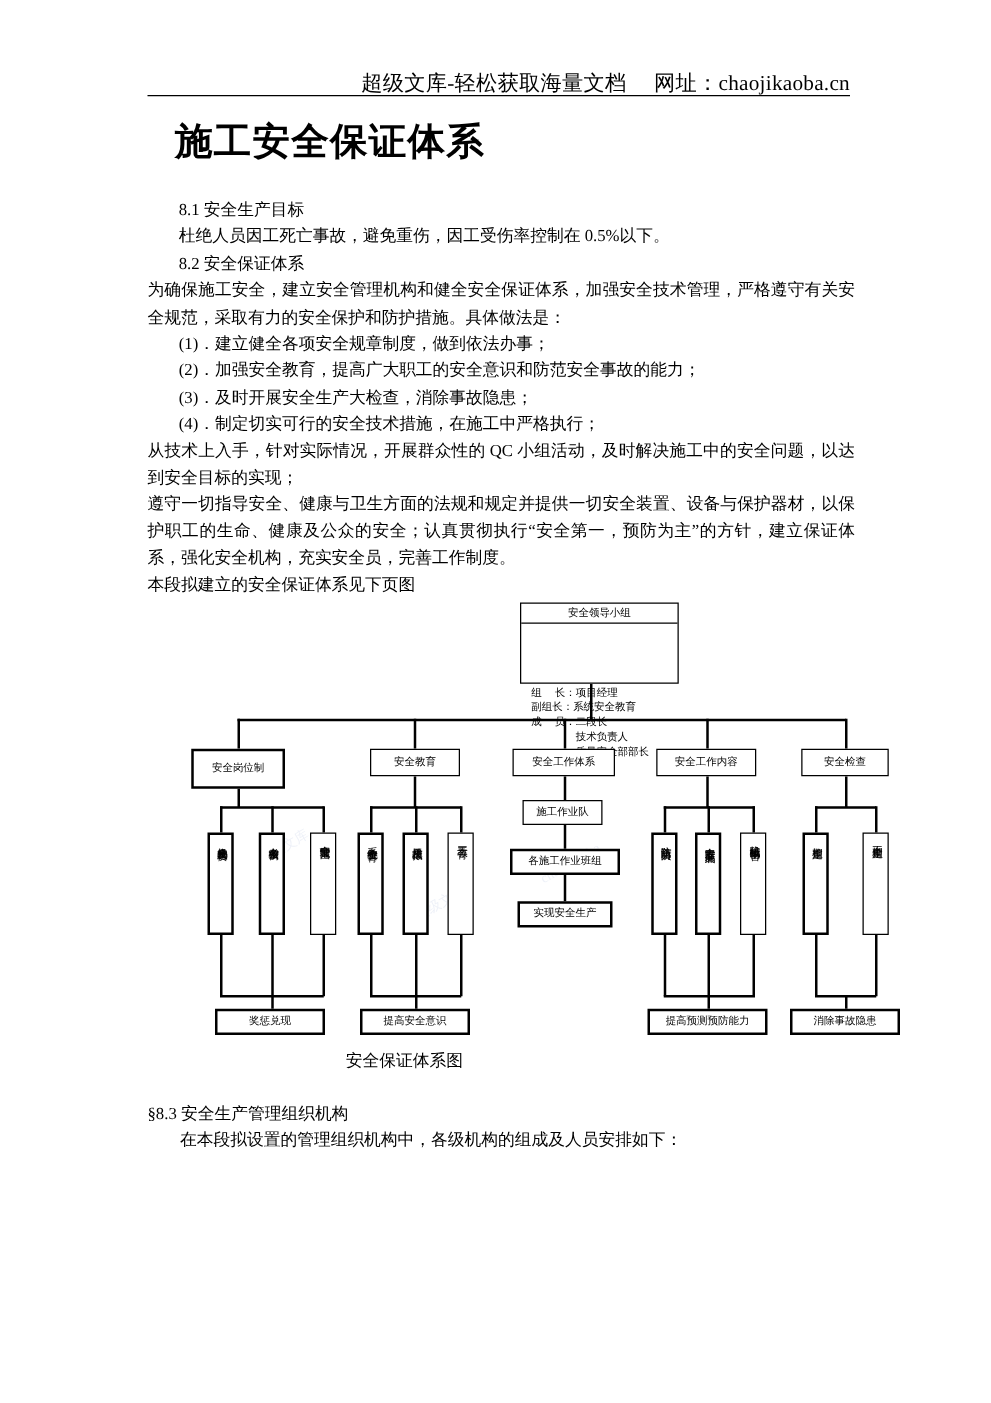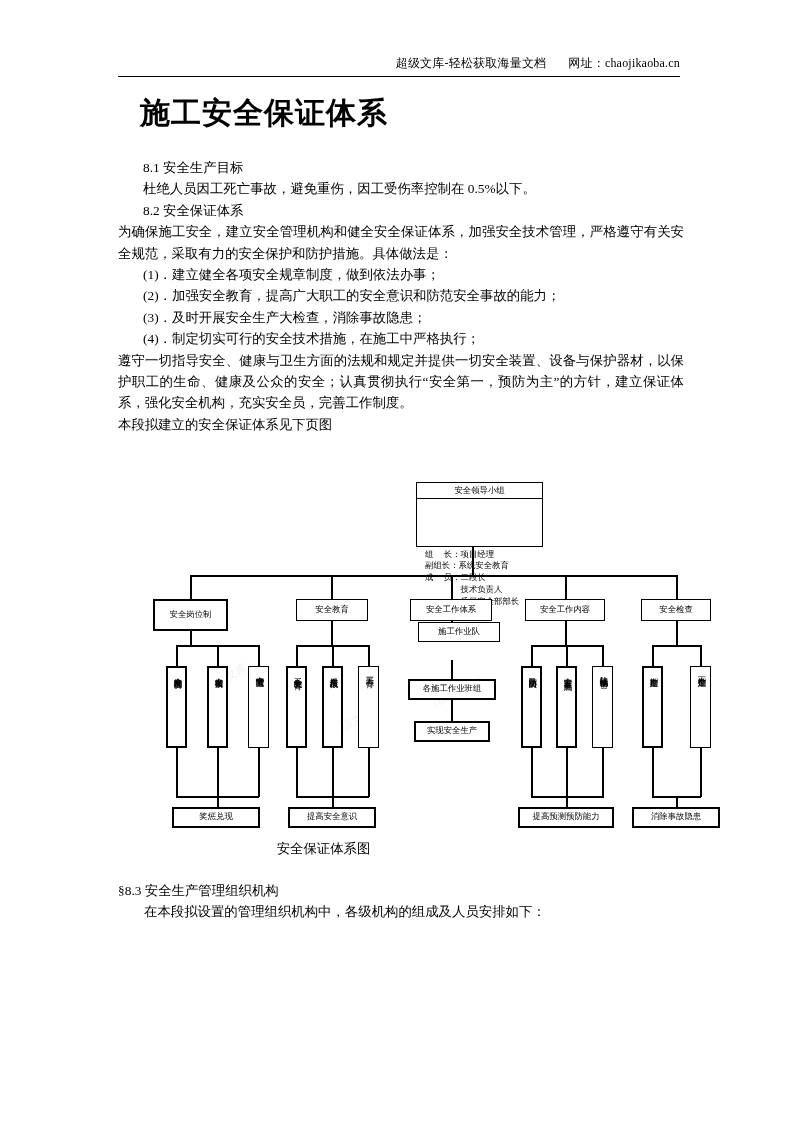--- a/index.html
+++ b/index.html
@@ -23,21 +23,21 @@
     height: 1122px;
   }
 
   
   .header {
     position: absolute;
     left: 118px;
     top: 55px;
     width: 562px;
     text-align: right;
-    font-size: 12px;
+    font-size: 17px;
     letter-spacing: 0.2px;
     white-space: nowrap;
   }
   .header .hdr-site { margin-right: 22px; }
   .header .hdr-url-label { }
   .header-rule {
     position: absolute;
     left: 118px;
     top: 76px;
     width: 562px;
@@ -178,20 +178,21 @@
 
   <div class="body-block">
     <p class="p-indent1">8.1  安全生产目标</p>
     <p class="p-indent1">杜绝人员因工死亡事故，避免重伤，因工受伤率控制在 0.5%以下。</p>
     <p class="p-indent1">8.2  安全保证体系</p>
     <p class="p-indent2">为确保施工安全，建立安全管理机构和健全安全保证体系，加强安全技术管理，严格遵守有关安全规范，采取有力的安全保护和防护措施。具体做法是：</p>
     <p class="p-indent1">(1)．建立健全各项安全规章制度，做到依法办事；</p>
     <p class="p-indent1">(2)．加强安全教育，提高广大职工的安全意识和防范安全事故的能力；</p>
     <p class="p-indent1">(3)．及时开展安全生产大检查，消除事故隐患；</p>
     <p class="p-indent1">(4)．制定切实可行的安全技术措施，在施工中严格执行；</p>
+    <p class="p-indent2">从技术上入手，针对实际情况，开展群众性的 QC  小组活动，及时解决施工中的安全问题，以达到安全目标的实现；</p>
     <p class="p-indent2">遵守一切指导安全、健康与卫生方面的法规和规定并提供一切安全装置、设备与保护器材，以保护职工的生命、健康及公众的安全；认真贯彻执行“安全第一，预防为主”的方针，建立保证体系，强化安全机构，充实安全员，完善工作制度。</p>
     <p class="p-indent2">本段拟建立的安全保证体系见下页图</p>
   </div>
 
   <div class="diagram">
 
     <span class="watermark" style="left:330px; top:245px;">超级文库</span>
     <span class="watermark" style="left:430px; top:215px;">chaojikaoba</span>
     <span class="watermark" style="left:205px; top:200px;">超级文库</span>
 
@@ -248,21 +249,21 @@
     <div class="box thick vbox" style="left:322px; top:196px; width:21px; height:82px;">广播及黑板报</div>
     <div class="box vbox" style="left:358px; top:196px; width:21px; height:82px;">三工教育</div>
 
     <div class="line vline" style="left:296px; top:278px; height:49px;"></div>
     <div class="line vline" style="left:332px; top:278px; height:49px;"></div>
     <div class="line vline" style="left:368px; top:278px; height:49px;"></div>
     <div class="line hline" style="left:296px; top:326px; width:73px;"></div>
     <div class="line vline" style="left:332px; top:326px; height:12px;"></div>
 
     <div class="line vline" style="left:451px; top:151px; height:20px;"></div>
-    <div class="box" style="left:418px; top:152px; width:82px; height:20px;text-align:center;">施工作业队</div>
+    <div class="box" style="left:418px; top:170px; width:64px; height:20px;text-align:center;">施工作业队</div>
     <div class="line vline" style="left:451px; top:190px; height:20px;"></div>
     <div class="box thick" style="left:408px; top:209px; width:88px; height:21px;">各施工作业班组</div>
     <div class="line vline" style="left:451px; top:230px; height:22px;"></div>
     <div class="box thick" style="left:414px; top:251px; width:76px; height:21px;">实现安全生产</div>
 
     <div class="line vline" style="left:565px; top:151px; height:25px;"></div>
     <div class="line hline" style="left:531px; top:175px; width:73px;"></div>
     <div class="line vline" style="left:531px; top:175px; height:22px;"></div>
     <div class="line vline" style="left:566px; top:175px; height:22px;"></div>
     <div class="line vline" style="left:602px; top:175px; height:22px;"></div>

